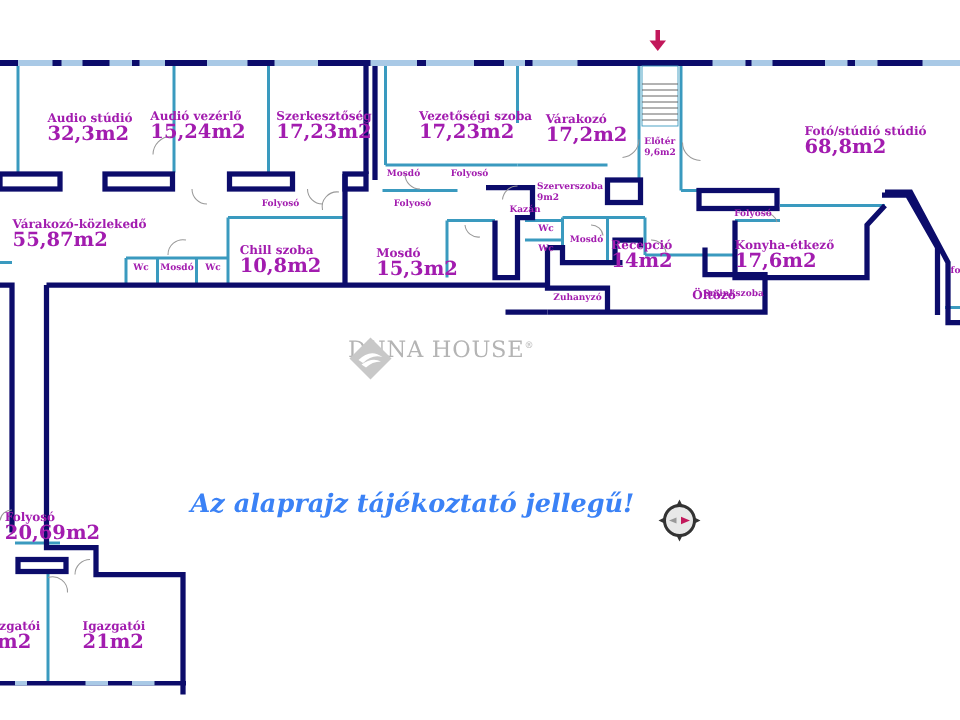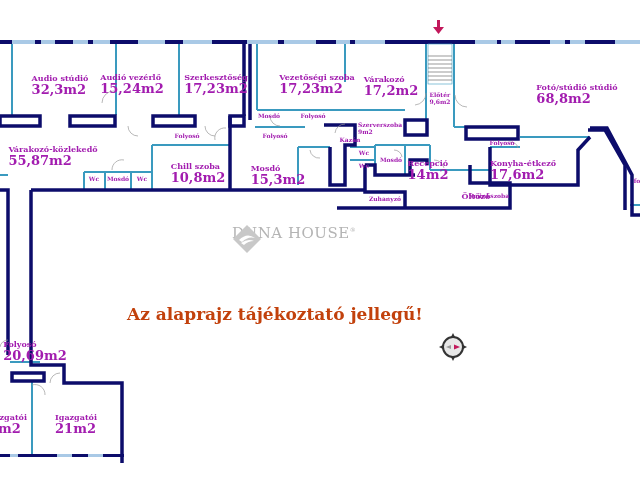--- a/index.html
+++ b/index.html
@@ -2,21 +2,21 @@
 <html><head>
 <meta charset="utf-8">
 <style>
   html,body{margin:0;padding:0;background:#ffffff;}
   body{width:640px;height:480px;position:relative;overflow:hidden;font-family:"DejaVu Serif",serif;}
   svg{position:absolute;left:0;top:0;}
   .lbl{position:absolute;font-weight:bold;color:#a21caf;white-space:nowrap;transform:translate(-50%,0);line-height:1.15;}
   .lbl .n{display:block;font-size:8px;}
   .lbl .a{display:block;font-size:13px;}
   .sm{font-size:6px !important;}
-  .disclaimer{position:absolute;left:127px;top:304px;font-size:17px;font-weight:bold;color:#c2410c;font-family:"DejaVu Serif",serif;}
+  .disclaimer{position:absolute;left:127px;top:326px;font-size:17px;font-weight:bold;color:#3b82f6;font-family:"DejaVu Serif",serif;font-style:italic;}
   .logo{position:absolute;left:232px;top:224px;display:flex;align-items:center;gap:6px;}
   .logo-text{font-family:"DejaVu Serif",serif;font-size:15px;color:#b4b4b4;letter-spacing:0.5px;}
   .logo-text sup{font-size:6px;}
 </style>
 </head>
 <body>
 
 <svg width="640" height="480" viewBox="0 0 640 480">
 
   <g>
@@ -185,21 +185,21 @@
     <span class="a sm">9,6m2</span>
   </div>
 <div class="lbl" style="left:577px;top:83px">
     <span class="n">Fotó/stúdió stúdió</span>
     <span class="a">68,8m2</span>
   </div>
 <div class="lbl" style="left:53px;top:145px">
     <span class="n">Várakozó-közlekedő</span>
     <span class="a">55,87m2</span>
   </div>
-<div class="lbl" style="left:198px;top:162px">
+<div class="lbl" style="left:187px;top:162px">
     <span class="n">Chill szoba</span>
     <span class="a">10,8m2</span>
   </div>
 <div class="lbl" style="left:278px;top:164px">
     <span class="n">Mosdó</span>
     <span class="a">15,3m2</span>
   </div>
 <div class="lbl" style="left:380px;top:122px">
     <span class="n sm">Szerverszoba</span>
     <span class="a sm">9m2</span>

